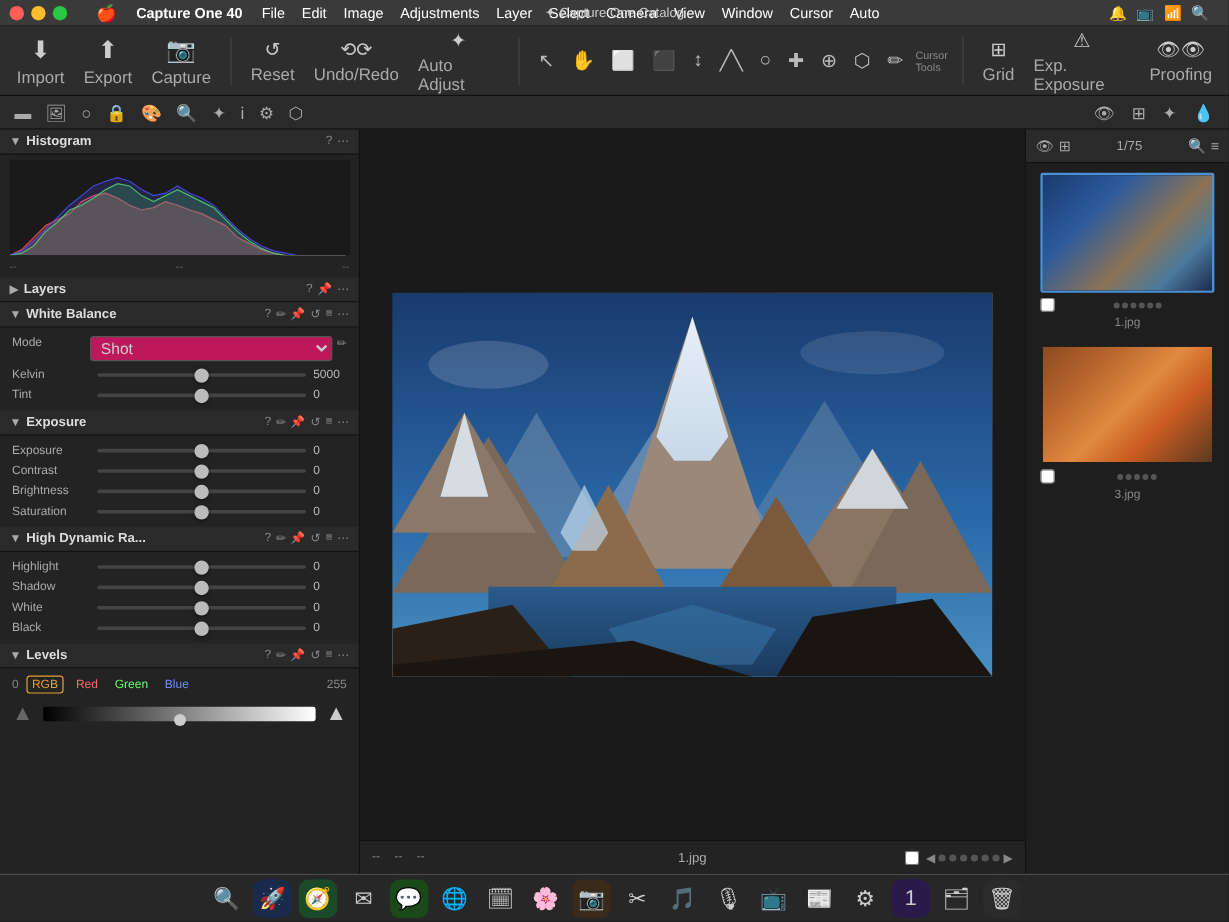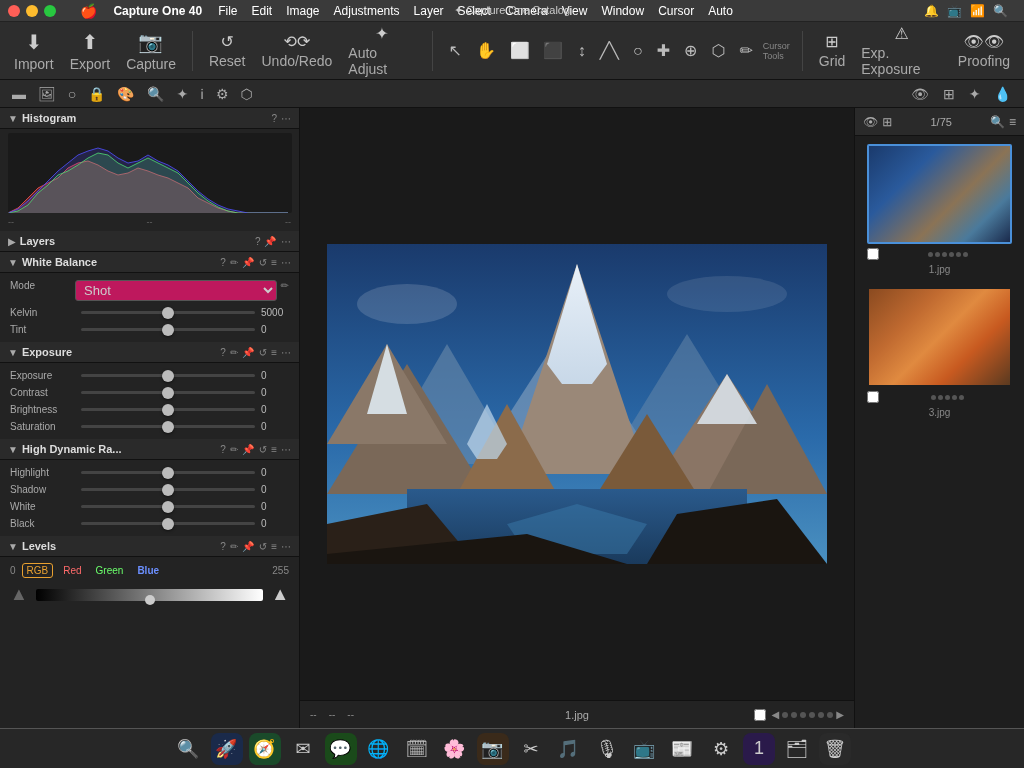--- a/index.html
+++ b/index.html
@@ -95,21 +95,21 @@
     .thumb-name { font-size: 10px; color: #888; text-align: center; width: 145px; }
 
     
     .levels-section { padding: 4px 0; }
     .levels-header-row { display: flex; align-items: center; padding: 2px 10px; gap: 6px; }
     .levels-num { color: #888; font-size: 10px; }
     .levels-tab { padding: 1px 4px; font-size: 10px; border-radius: 3px; cursor: pointer; }
     .levels-tab.rgb { color: #e8a030; border: 1px solid #e8a030; }
     .levels-tab.red { color: #ff6b6b; }
     .levels-tab.green { color: #6bff6b; }
-    .levels-tab.blue { color: #6b8fff; font-weight: bold; }
+    .levels-tab.blue { color: #6b8fff; }
     .levels-num-right { color: #888; font-size: 10px; margin-left: auto; }
 
     
     .dock { height: 40px; background: rgba(40,40,40,0.95); border-top: 1px solid #555; display: flex; align-items: center; justify-content: center; gap: 6px; padding: 0 20px; }
     .dock-item { width: 32px; height: 32px; border-radius: 8px; display: flex; align-items: center; justify-content: center; cursor: pointer; font-size: 18px; flex-shrink: 0; }
 
     
     .hist-svg { width: 100%; height: 100%; }
   </style>
 </head>

